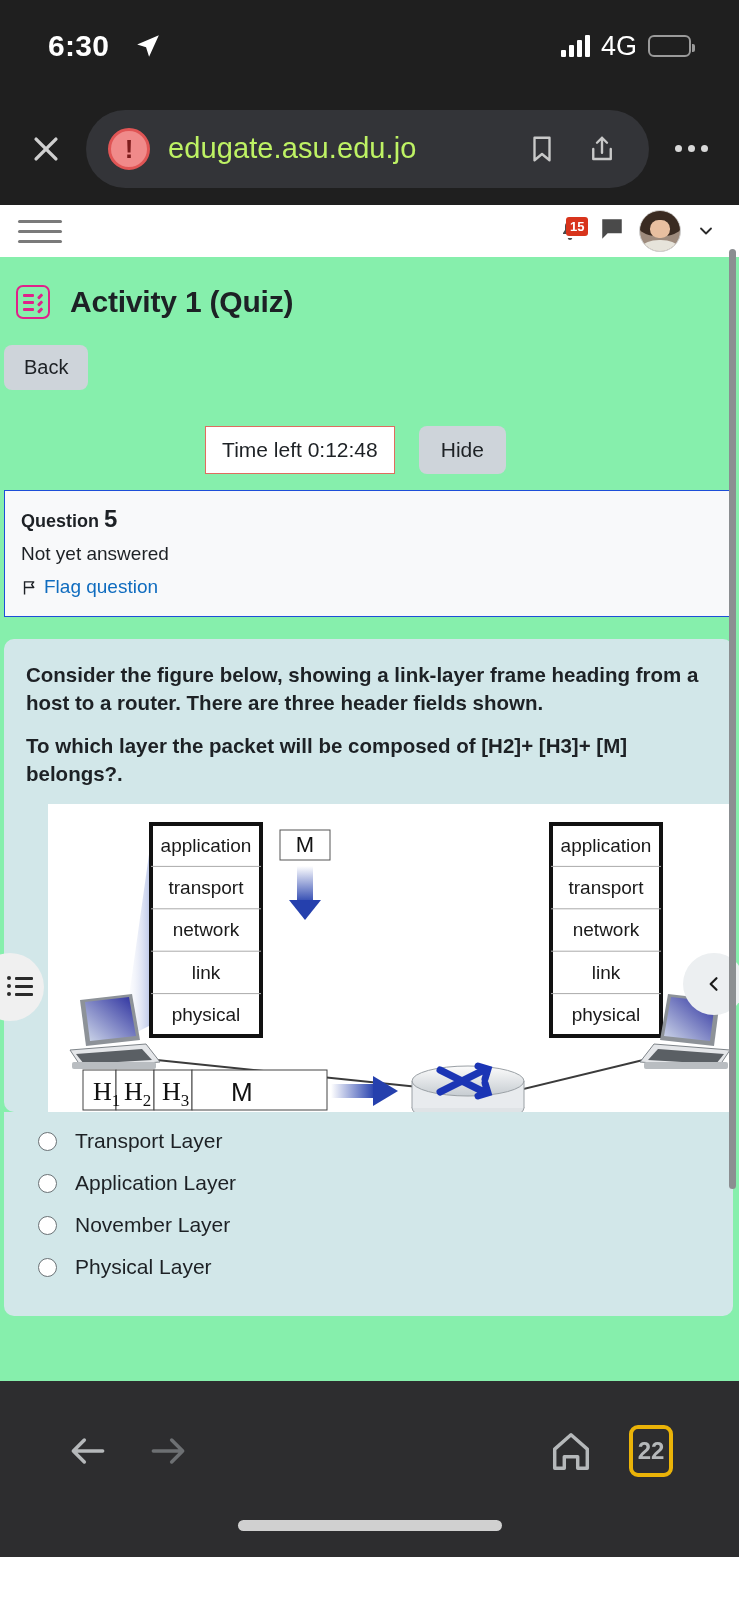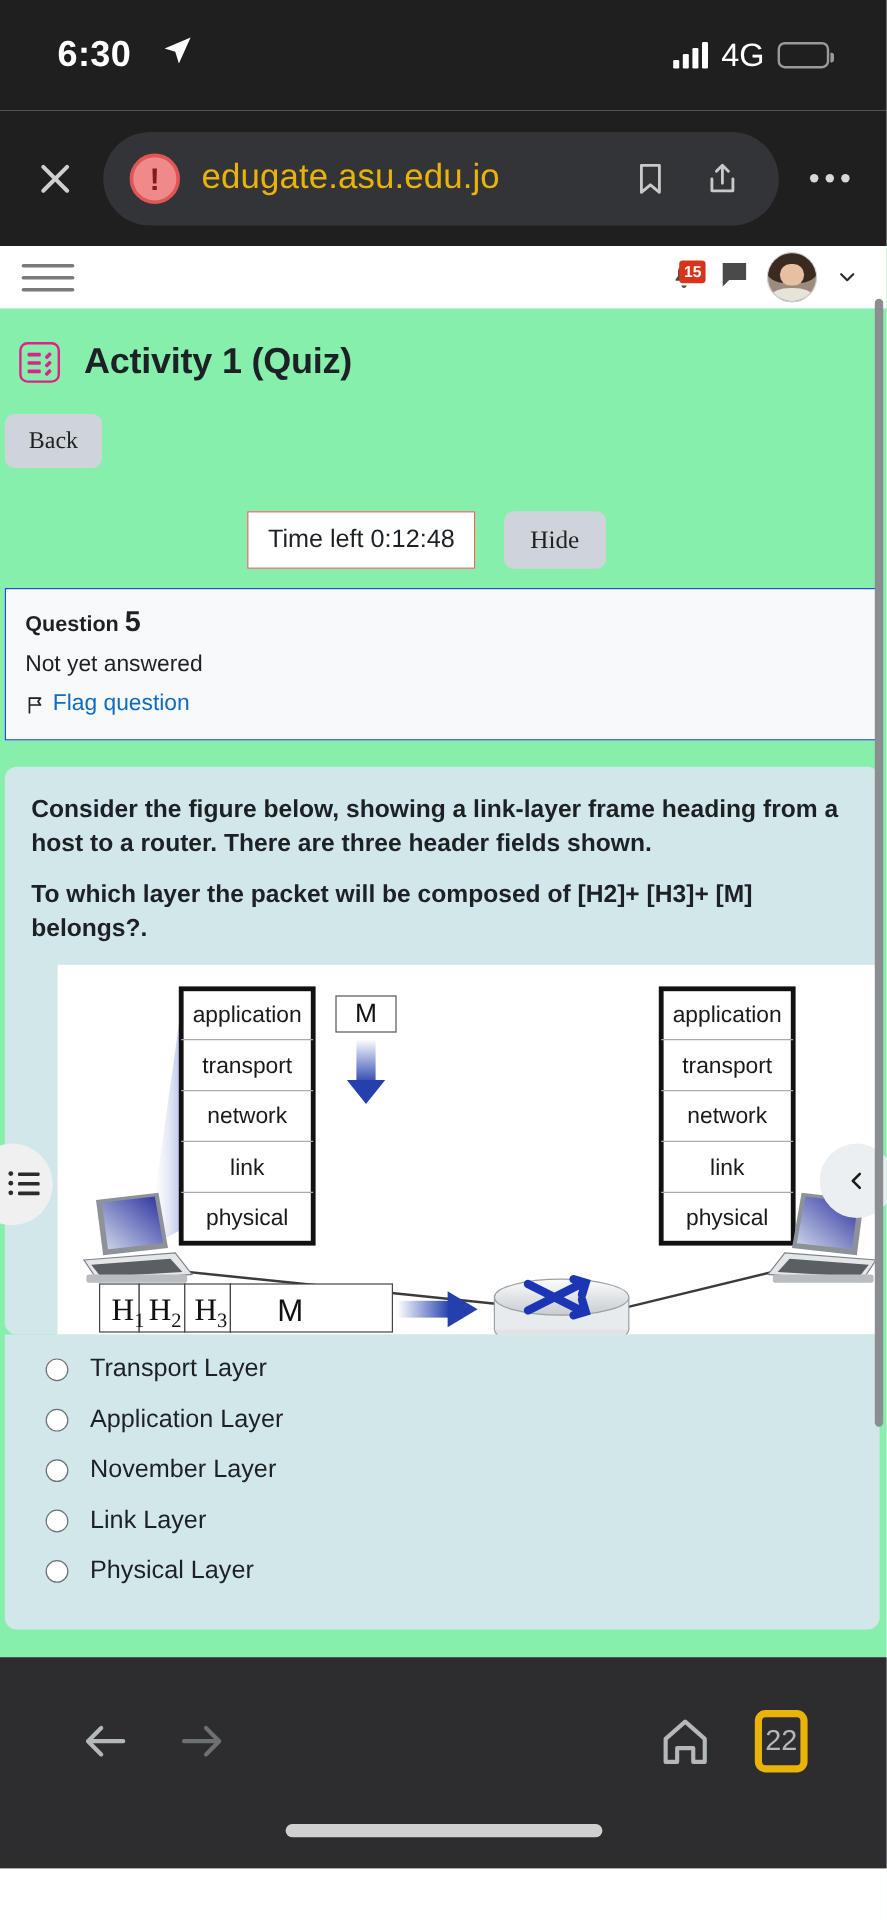--- a/index.html
+++ b/index.html
@@ -9,21 +9,21 @@
     background: #ffffff;
     overflow: hidden;
   }
 
   
   .status-bar {
     height: 92px; background: #1f1f1f;
     display: flex; align-items: center; justify-content: space-between;
     padding: 0 48px; color: #ffffff;
   }
-  .status-left { display: flex; align-items: flex-start; gap: 26px; }
+  .status-left { display: flex; align-items: flex-end; gap: 26px; }
   .status-time { font-size: 30px; font-weight: 600; letter-spacing: .3px; }
   .loc-arrow { display: block; }
   .status-right { display: flex; align-items: center; gap: 11px; }
   .signal { display: flex; align-items: flex-end; gap: 3px; height: 22px; }
   .signal i { display: block; width: 5px; background: #fff; border-radius: 1px; }
   .signal i:nth-child(1) { height: 7px; }
   .signal i:nth-child(2) { height: 12px; }
   .signal i:nth-child(3) { height: 17px; }
   .signal i:nth-child(4) { height: 22px; }
   .net-type { font-size: 27px; font-weight: 500; }
@@ -47,21 +47,21 @@
     flex: 1 1 auto; height: 78px; background: #333438; border-radius: 39px;
     display: flex; align-items: center; gap: 18px; padding: 0 26px 0 22px;
   }
   .warn-icon {
     flex: 0 0 auto; width: 42px; height: 42px; border-radius: 50%;
     background: #f08a8a; border: 3px solid #e05555;
     display: flex; align-items: center; justify-content: center;
     color: #7d1c1c; font-size: 26px; font-weight: 700; line-height: 1;
   }
   .url-text {
-    flex: 1 1 auto; color: #eab308; font-size: 29px; letter-spacing: .1px;
+    flex: 1 1 auto; color: #bef264; font-size: 29px; letter-spacing: .1px;
     white-space: nowrap; overflow: hidden;
   }
   .chrome-icon { flex: 0 0 auto; width: 42px; height: 42px; display: flex; align-items: center; justify-content: center; }
   .chrome-more { width: 52px; flex: 0 0 auto; display: flex; align-items: center; justify-content: center; gap: 6px; }
   .chrome-more span { width: 7px; height: 7px; border-radius: 50%; background: #d8d8d8; }
 
   
   .page { position: relative; height: 1176px; background: #86efac; overflow: hidden; }
 
   .moodle-header {
@@ -108,21 +108,21 @@
   .quiz-icon i:nth-child(2) { top: 14px; width: 11px; }
   .quiz-icon i:nth-child(3) { top: 21px; width: 11px; }
   .quiz-icon b { position: absolute; right: 5px; width: 6px; height: 2.5px; background: #e0218a; transform: rotate(-45deg); border-radius: 1px; }
   .quiz-icon b:nth-of-type(1) { top: 8px; }
   .quiz-icon b:nth-of-type(2) { top: 15px; }
   .quiz-icon b:nth-of-type(3) { top: 22px; }
   .page-title { font-size: 30px; font-weight: 700; color: #1d2125; letter-spacing: -.2px; }
 
   .btn {
     border: none; border-radius: 8px; cursor: pointer;
-    font-family: Liberation Serif, serif;
+    font-family: Liberation Sans, sans-serif;
   }
   .btn-secondary { background: #ced4da; color: #1d2125; }
   .btn-back { margin: 26px 0 0 4px; padding: 11px 20px; font-size: 20px; }
 
   .timer-row { display: flex; justify-content: center; align-items: stretch; margin: 36px 0 0 0; padding-right: 28px; }
   .timer-box {
     border: 1px solid #e06c5f; background: #fff; color: #1d2125;
     font-size: 21px; padding: 11px 16px; display: flex; align-items: center;
   }
   .btn-hide { padding: 0 22px; font-size: 21px; border-radius: 8px; margin-left: 24px; }
@@ -183,23 +183,23 @@
   }
 
   
   .bottom-nav {
     height: 176px; background: #2d2d2f; position: relative;
     display: flex; align-items: flex-start; padding: 40px 48px 0 48px;
   }
   .bn-item { width: 80px; height: 60px; display: flex; align-items: center; justify-content: center; }
   .bn-spacer { flex: 1 1 auto; }
   .tab-count {
-    width: 44px; height: 52px; border: 6px solid #eab308; border-radius: 9px;
+    width: 44px; height: 52px; border: 4px solid #eab308; border-radius: 9px;
     display: flex; align-items: center; justify-content: center;
-    color: #b5b8ba; font-size: 24px; font-weight: 400;
+    color: #b5b8ba; font-size: 24px; font-weight: 700;
   }
   .home-indicator {
     position: absolute; left: 50%; transform: translateX(-50%); bottom: 26px;
     width: 264px; height: 11px; border-radius: 6px; background: #d0d0d0;
   }
 </style>
 </head>
 <body>
 
 <div class="status-bar">
@@ -453,24 +453,20 @@
       <label class="ans-row">
         <span class="radio"></span>
         <span class="ans-label">Application Layer</span>
       </label>
       <label class="ans-row">
         <span class="radio"></span>
         <span class="ans-label">November Layer</span>
       </label>
       <label class="ans-row">
         <span class="radio"></span>
-        <span class="ans-label">Link Layer</span>
-      </label>
-      <label class="ans-row">
-        <span class="radio"></span>
         <span class="ans-label">Physical Layer</span>
       </label>
     </div>
 
     
     
   </div>
 
   <div class="drawer-left">
     <span class="list-icon">

